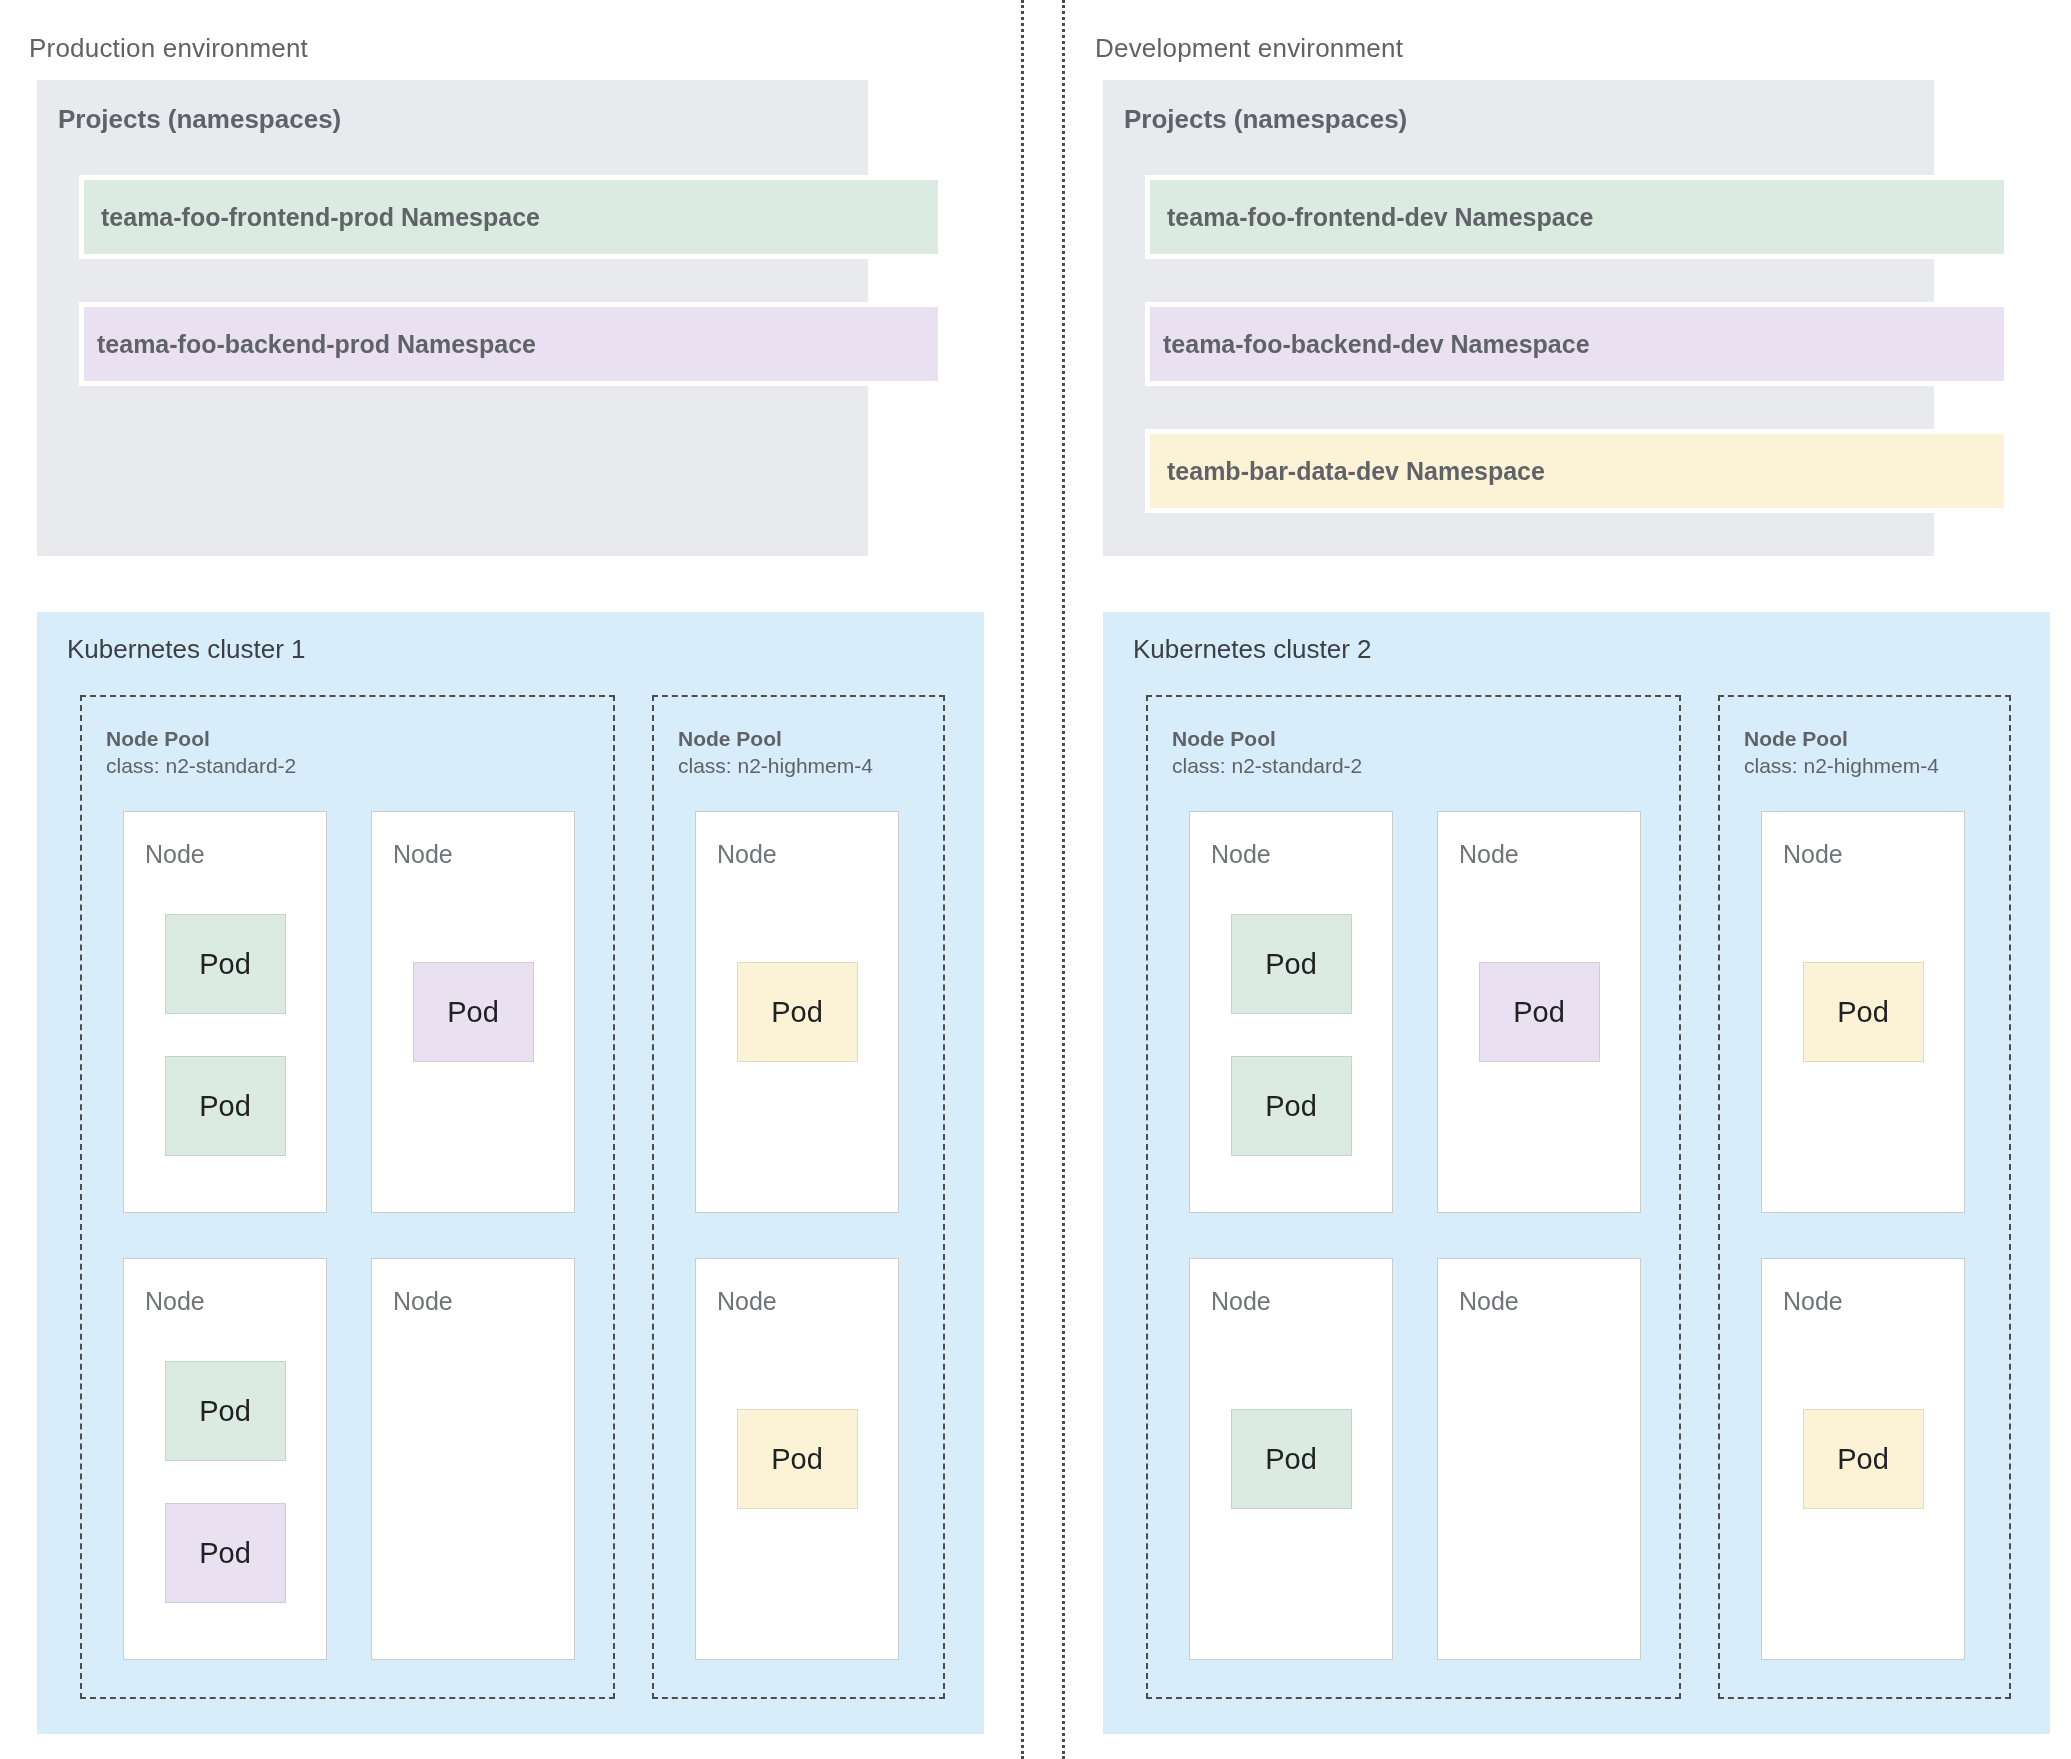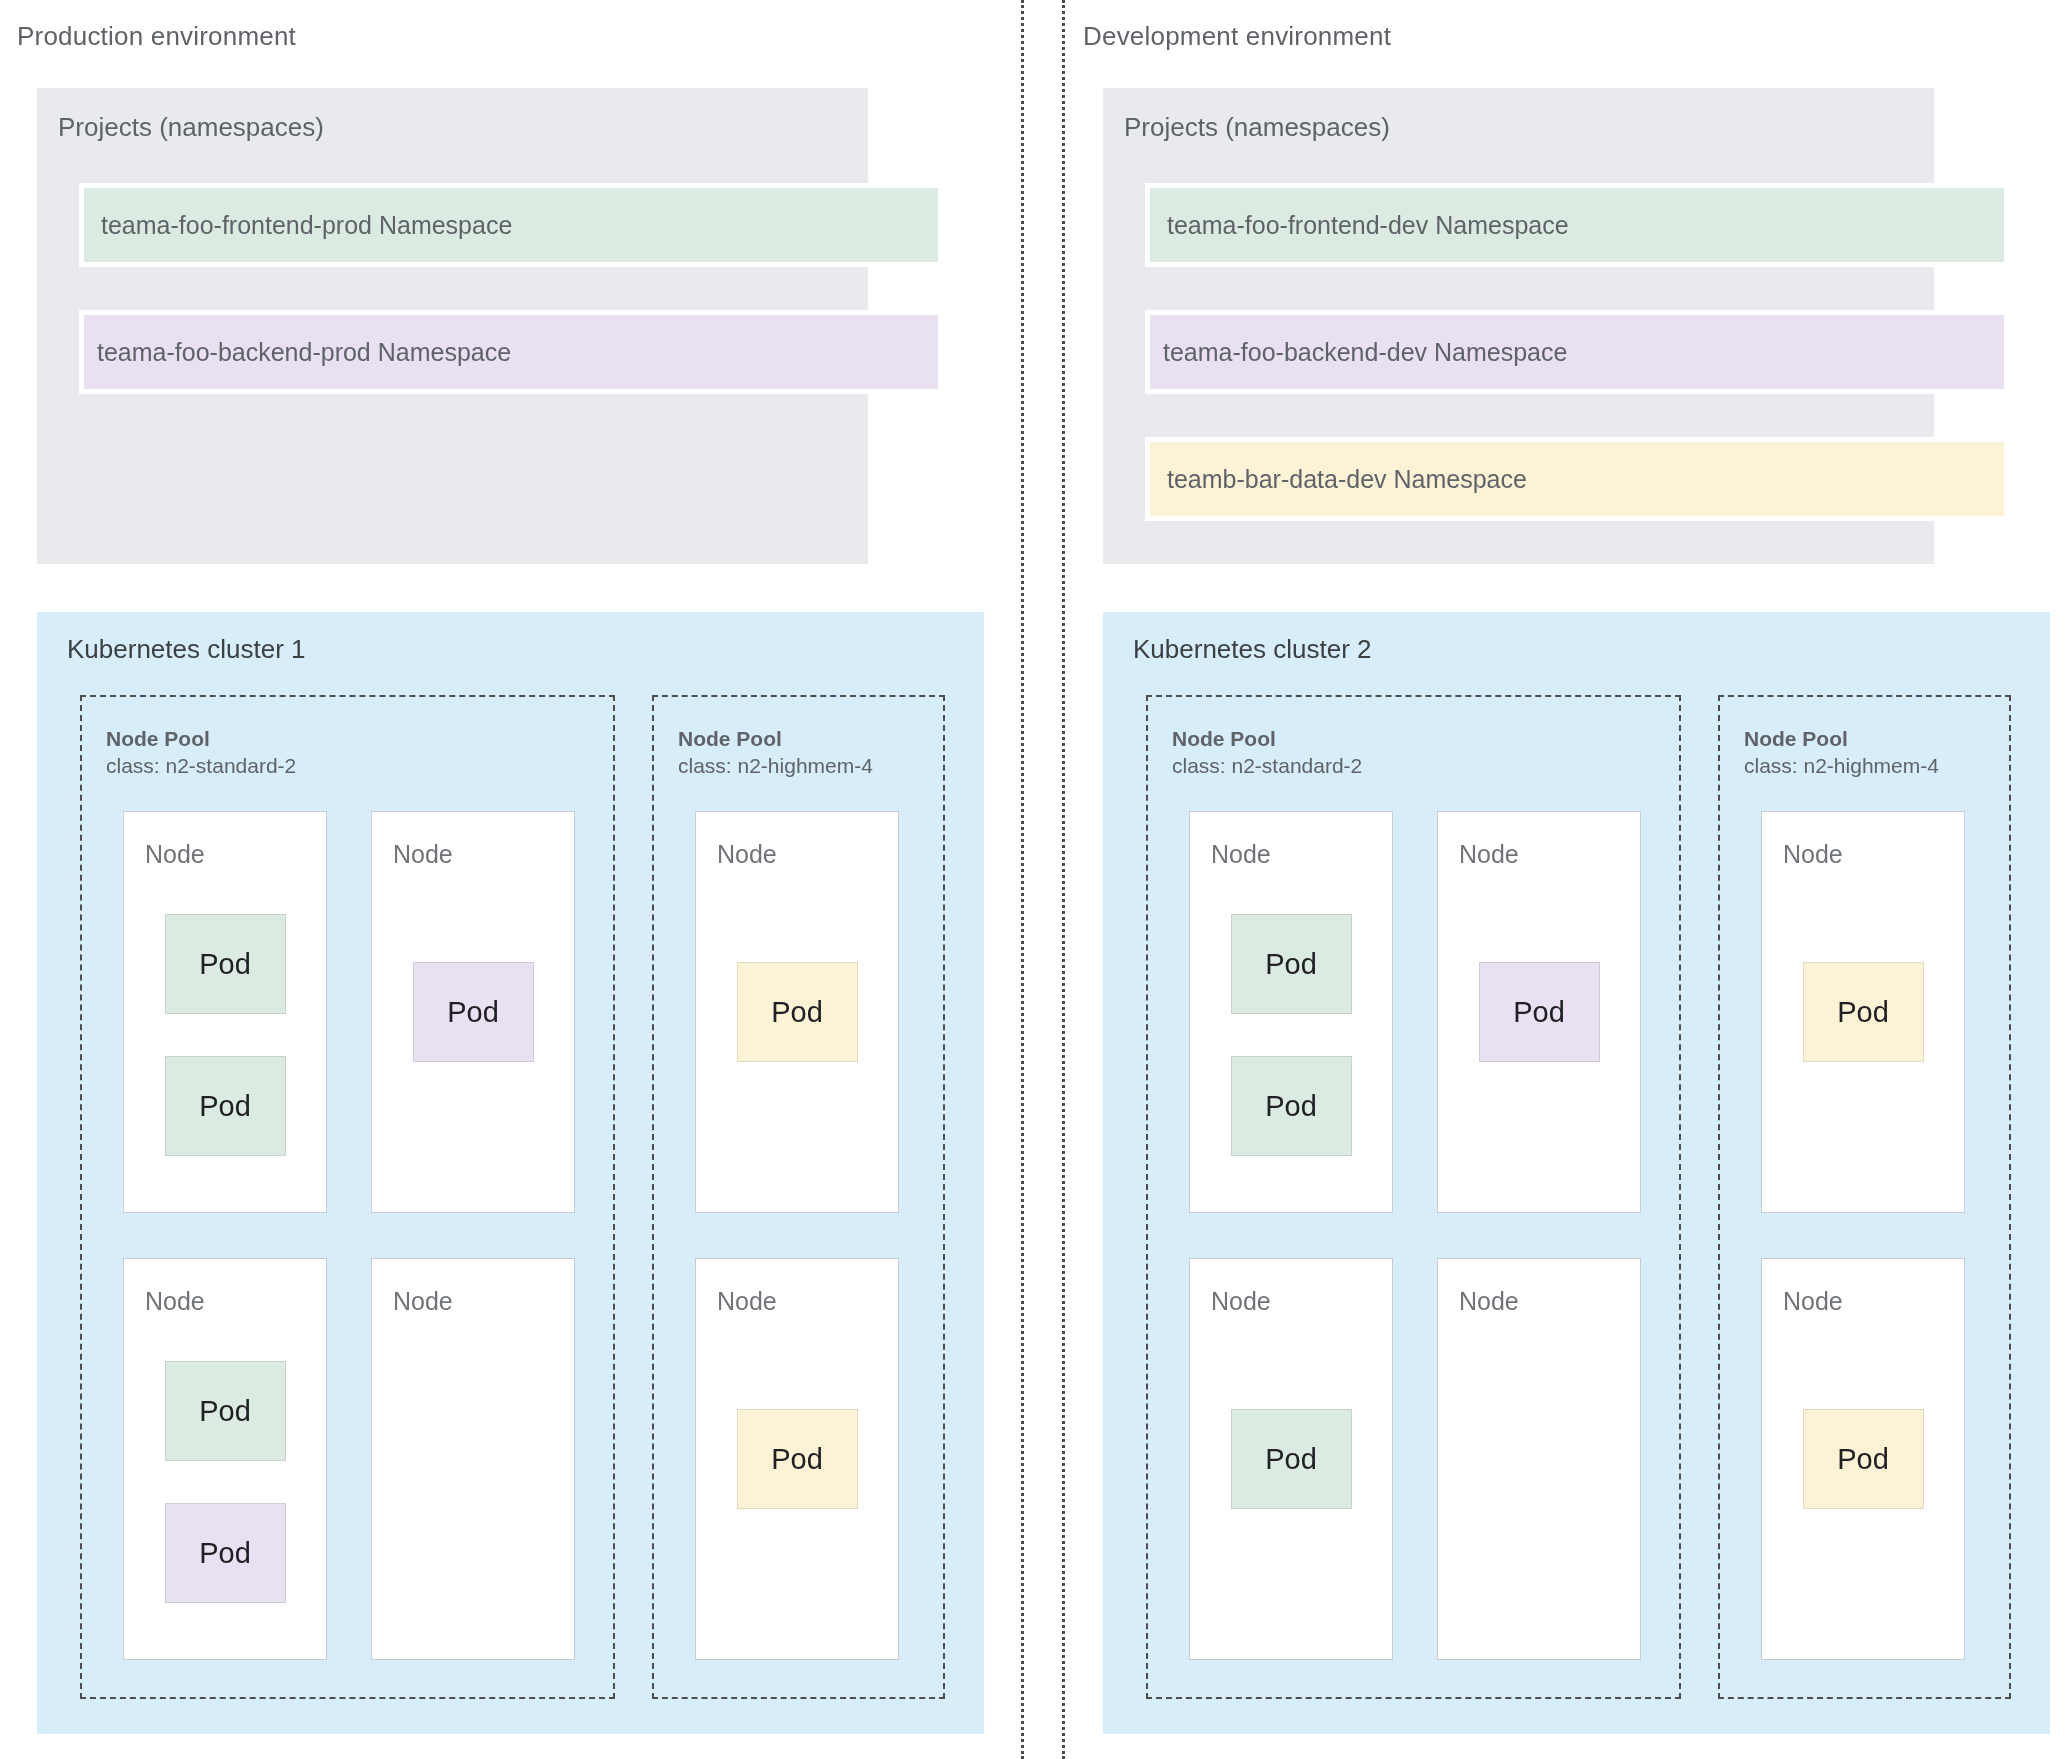--- a/index.html
+++ b/index.html
@@ -12,26 +12,27 @@
   }
   .divider{
     position:absolute;top:0;height:1759px;width:0;
     border-left:3px dotted var(--divider,#4a4a4a);
   }
   .divider.d1{left:1021px;}
   .divider.d2{left:1062px;}
 
   .env{position:absolute;top:0;width:1036px;height:1759px;}
   .env-title{
-    position:absolute;left:17px;top:21px;margin:0;
+    position:absolute;left:17px;top:21px;margin:12px;
     font-size:26px;font-weight:400;color:#5f6368;letter-spacing:0.2px;
   }
   .projects{
-    position:absolute;left:37px;top:88px;width:831px;height:476px;
+    position:absolute;left:37px;top:80px;width:831px;height:476px;
     background:var(--projects_bg,#e8eaed);
+    font-weight:bold;
   }
   .projects-title{
     position:absolute;left:21px;top:24px;
     font-size:26px;color:#5f6368;
   }
   .ns-row{
     position:absolute;left:42px;width:864px;height:84px;
     border:5px solid #ffffff;box-sizing:border-box;
     display:flex;align-items:center;padding-left:17px;
   }

